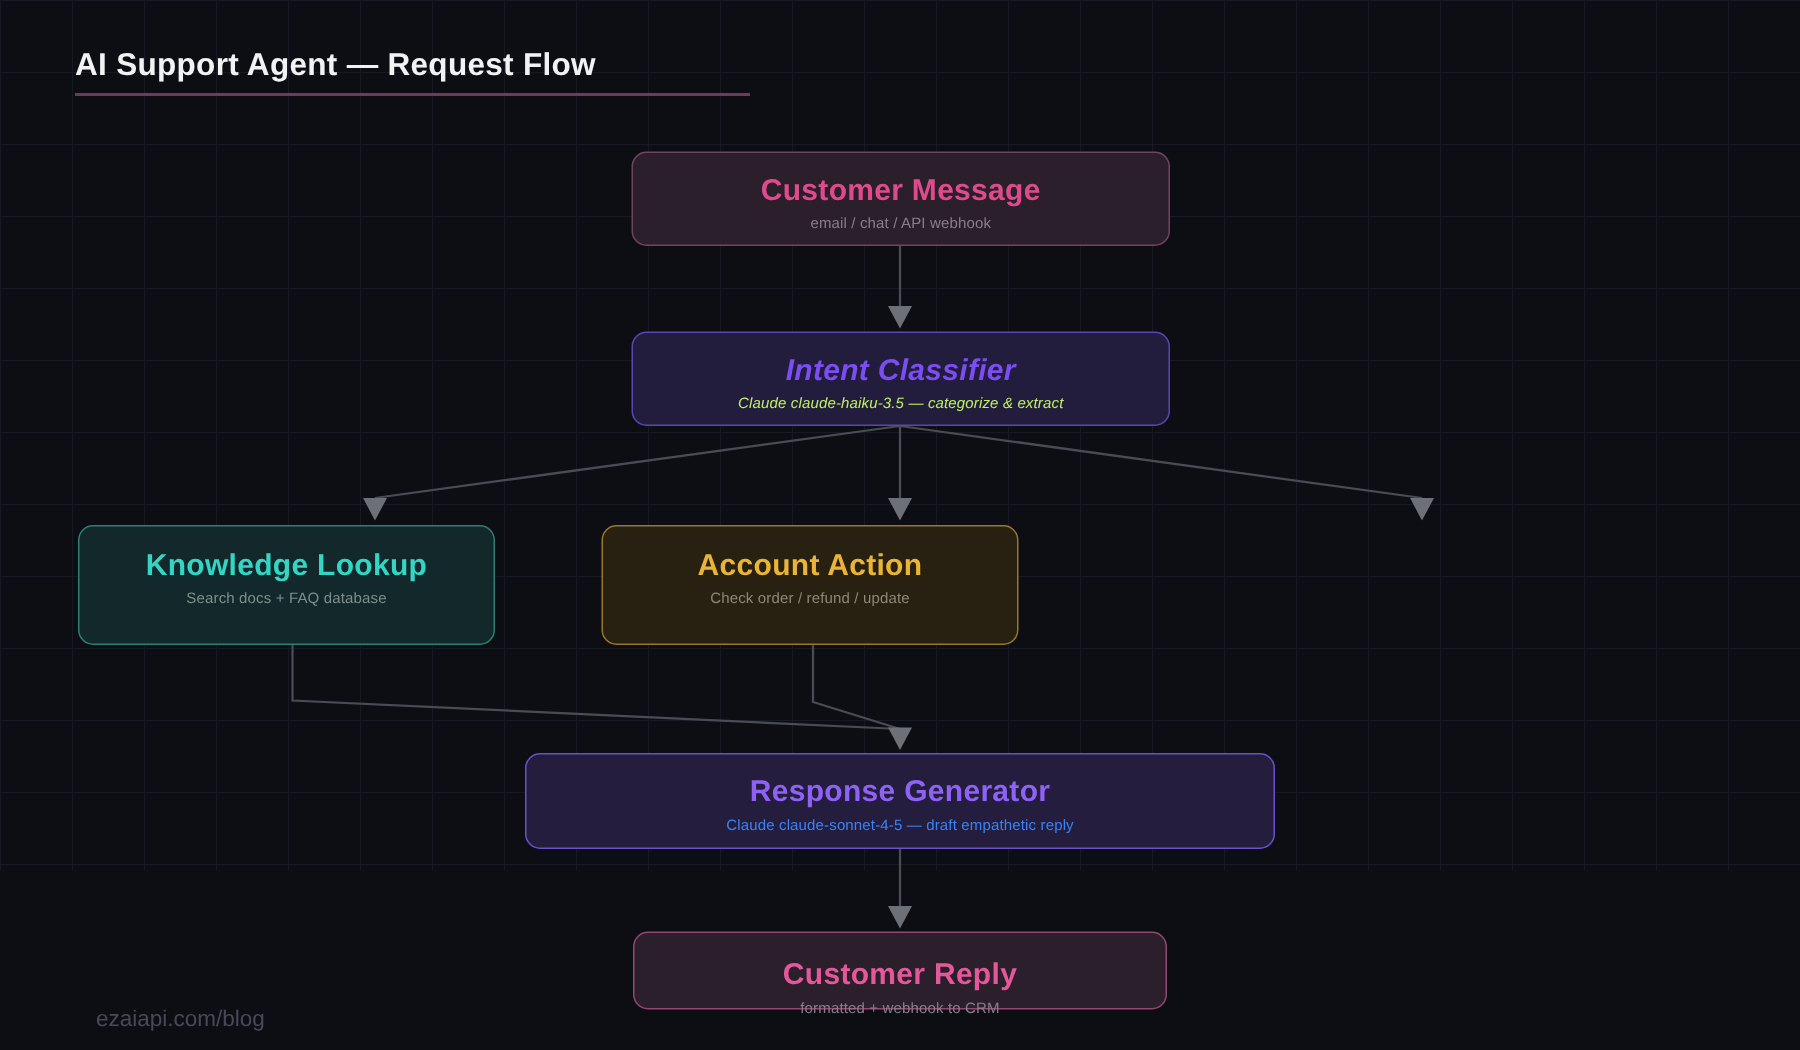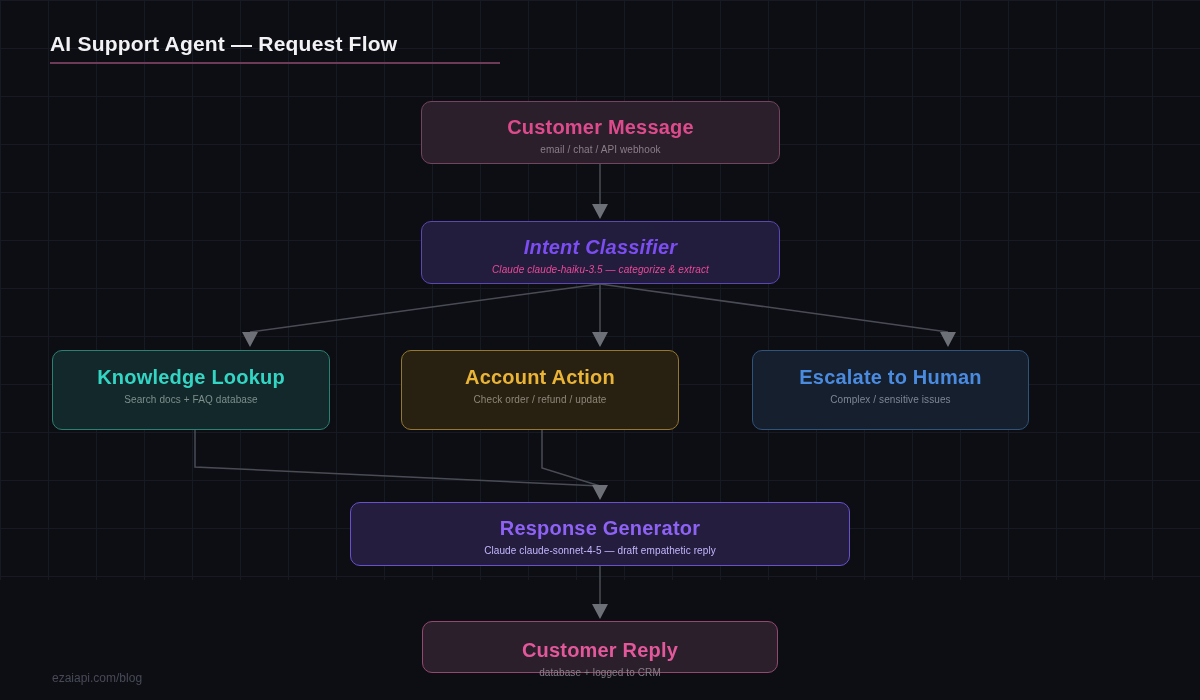--- a/index.html
+++ b/index.html
@@ -25,22 +25,22 @@
   }
   .page-title{
     position:absolute;left:50px;top:32px;
     font-size:21px;font-weight:700;color:#f2f2f5;letter-spacing:0.2px;
   }
   .title-underline{
     position:absolute;left:50px;top:62px;width:450px;height:2px;
     background:var(--underline);
   }
   .footer-text{
-    position:absolute;left:52px;top:671px;
-    font-size:12px;color:#474a56;
+    position:absolute;left:64px;top:671px;
+    font-size:15px;color:#474a56;
   }
   svg.edges{position:absolute;left:0;top:0;width:1200px;height:700px;pointer-events:none;}
   svg.edges line, svg.edges polyline{
     stroke:var(--edge-line);stroke-width:1.5;fill:none;
   }
   svg.edges polygon{fill:var(--edge-arrow);stroke:none;}
   .node{
     position:absolute;border:1px solid #444;border-radius:10px;
     display:flex;flex-direction:column;align-items:center;
     text-align:center;
@@ -86,43 +86,39 @@
     <polygon points="592,604 608,604 600,619"></polygon>
   </svg>
 
   <div class="node n-message" style="background: rgb(43, 31, 44); border-color: rgb(116, 67, 95);">
     <div class="node-title" style="color: rgb(222, 75, 140);">Customer Message</div>
     <div class="node-subtitle" style="color: rgb(139, 126, 136);">email / chat / API webhook</div>
   </div>
 
   <div class="node n-intent" style="background: rgb(35, 29, 61); border-color: rgb(90, 70, 180);">
     <div class="node-title" style="color: rgb(123, 77, 242);">Intent Classifier</div>
-    <div class="node-subtitle" style="color: #ec4899;">Claude claude-haiku-3.5 — categorize &amp; extract</div>
+    <div class="node-subtitle" style="color: #bef264;">Claude claude-haiku-3.5 — categorize &amp; extract</div>
   </div>
 
   <div class="node n-account" style="background: rgb(40, 33, 18); border-color: rgb(149, 120, 46);">
     <div class="node-title" style="color: rgb(234, 180, 54);">Account Action</div>
     <div class="node-subtitle" style="color: rgb(141, 134, 121);">Check order / refund / update</div>
   </div>
 
   <div class="node n-knowledge" style="background: rgb(19, 40, 42); border-color: rgb(45, 127, 114);">
     <div class="node-title" style="color: rgb(51, 214, 196);">Knowledge Lookup</div>
     <div class="node-subtitle" style="color: rgb(124, 143, 140);">Search docs + FAQ database</div>
   </div>
 
-  <div class="node n-escalate" style="background: rgb(21, 31, 46); border-color: rgb(47, 83, 121);">
-    <div class="node-title" style="color: rgb(74, 139, 224);">Escalate to Human</div>
-    <div class="node-subtitle" style="color: rgb(126, 135, 148);">Complex / sensitive issues</div>
-  </div>
 
   <div class="node n-response" style="background: rgb(36, 29, 62); border-color: rgb(105, 80, 205);">
     <div class="node-title" style="color: rgb(142, 98, 245);">Response Generator</div>
-    <div class="node-subtitle" style="color: #c4b5fd;">Claude claude-sonnet-4-5 — draft empathetic reply</div>
+    <div class="node-subtitle" style="color: #3b82f6;">Claude claude-sonnet-4-5 — draft empathetic reply</div>
   </div>
 
   <div class="node n-reply" style="background: rgb(44, 31, 44); border-color: rgb(146, 72, 111);">
     <div class="node-title" style="color: rgb(226, 88, 154);">Customer Reply</div>
-    <div class="node-subtitle" style="color: rgb(138, 126, 136);">database + logged to CRM</div>
+    <div class="node-subtitle" style="color: rgb(138, 126, 136);">formatted + webhook to CRM</div>
   </div>
 
   <div class="footer-text">ezaiapi.com/blog</div>
 
 </div>
 
 </body></html>

